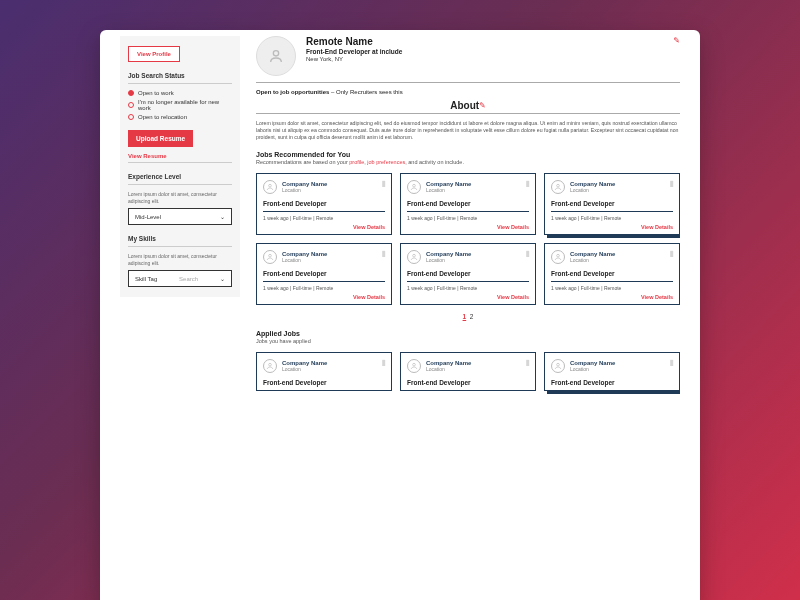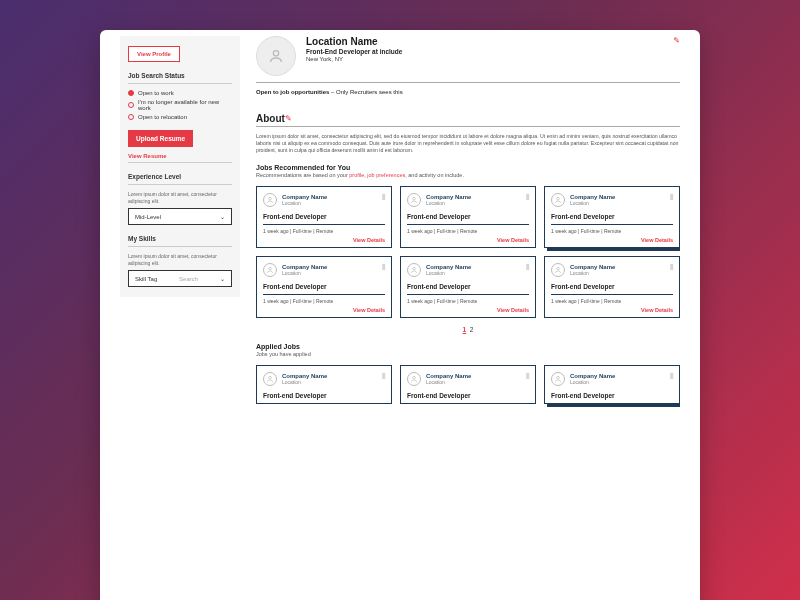--- a/index.html
+++ b/index.html
@@ -97,21 +97,21 @@
   display: flex; align-items: center; justify-content: center;
   border: 1px solid #ddd;
 }
 .pname { font-size: 10px; font-weight: 800; color: #1a1a1a; }
 .ptitle { font-size: 6.5px; font-weight: 700; margin-top: 1px; }
 .ploc { font-size: 6px; color: #333; margin-top: 1px; }
 .edit-ic { position: absolute; right: 0; top: 0; color: #e63946; font-size: 8px; }
 .thin-hr { border: 0; border-top: 1px solid #aaa; margin: 6px 0; }
 .openline { font-size: 6px; }
 .openline b { font-weight: 800; }
-.about-h { display: flex; justify-content: flex-start; align-items: center; margin-top: 18px; }
+.about-h { display: flex; justify-content: center; align-items: center; margin-top: 5px; }
 .about-h h3 { font-size: 10px; font-weight: 800; }
 .lorem { font-size: 5.2px; color: #555; line-height: 1.35; margin-top: 4px; }
 
 .sec-h { font-size: 7px; font-weight: 800; margin-top: 10px; }
 .sec-sub { font-size: 5.5px; color: #555; margin-top: 1px; }
 .sec-sub .lk { color: #e63946; }
 
 .grid { display: grid; grid-template-columns: repeat(3, 1fr); gap: 8px; margin-top: 8px; }
 .card {
   border: 1px solid #1f3a57; background: #fff; padding: 6px 6px 4px; position: relative;
@@ -188,21 +188,21 @@
 
     <div class="main">
       <div class="profile-head">
         <div class="big-avatar">
           <svg class="user-ic-lg" viewBox="0 0 24 24" fill="none" stroke="#bbb" stroke-width="2">
               <circle cx="12" cy="8" r="4"></circle>
               <path d="M4 21c0-4 4-6 8-6s8 2 8 6"></path>
             </svg>
         </div>
         <div>
-          <div class="pname">Location Name</div>
+          <div class="pname">Remote Name</div>
           <div class="ptitle">Front-End Developer at include</div>
           <div class="ploc">New York, NY</div>
         </div>
         <span class="edit-ic">✎</span>
       </div>
       <hr class="thin-hr">
       <div class="openline"><b>Open to job opportunities</b><span> – Only Recruiters sees this</span></div>
 
       <div class="about-h">
         <h3>About</h3>

